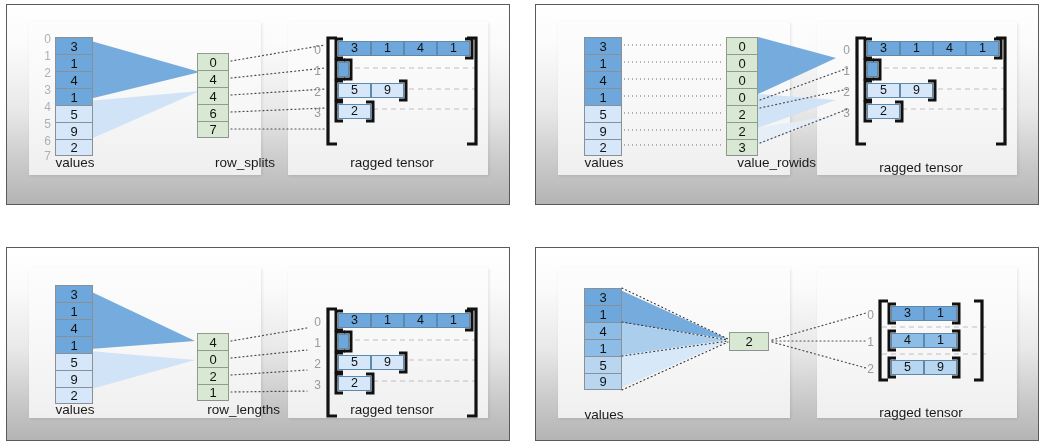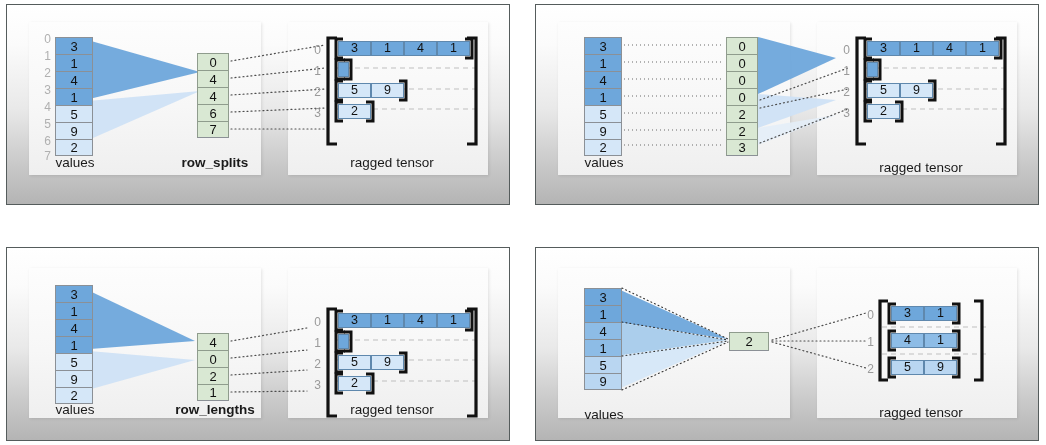--- a/index.html
+++ b/index.html
@@ -61,21 +61,21 @@
     text-align:right;width:12px;line-height:1;
   }
 
   
   .caption{
     position:absolute;
     font-size:13.5px;color:#1a1a1a;
     text-align:center;line-height:14px;
     white-space:pre-line;
   }
-  .caption.bold{ font-weight:bold; }
+  .caption.bold{ font-weight:normal;text-align:right; }
 
   
   .ov{ position:absolute;left:0;top:0;pointer-events:none; }
 
   
   .chip{
     position:absolute;box-sizing:border-box;
     border:1px solid #5f88ad;
     font-size:12.5px;color:#111;
     display:flex;align-items:center;justify-content:center;
@@ -270,20 +270,21 @@
             <path d="M 337 55 L 344 55 L 344 74 L 337 74"></path>
             <path d="M 336 76 L 329 76 L 329 95 L 336 95"></path>
             <path d="M 392 76 L 399 76 L 399 95 L 392 95"></path>
             <path d="M 336 97 L 329 97 L 329 116 L 336 116"></path>
             <path d="M 359 97 L 366 97 L 366 116 L 359 116"></path>
           </g>
         </svg>
       </div>
 
       <div class="caption" style="left:28px;top:151px;width:80px;">values</div>
+      <div class="caption bold" style="left:140px;top:151px;width:140px;">value_rowids</div>
       <div class="caption" style="left:320px;top:156px;width:130px;">ragged tensor</div>
     </div>
   </div>
 
   <div class="panel" style="left:6px;top:247px;width:504px;height:194px;">
     <div class="panel-inner">
 
       <div class="card shadowed" style="left:22px;top:20px;width:232px;height:150px;"></div>
       <div class="card shadowed" style="left:281px;top:20px;width:200px;height:150px;"></div>
 

